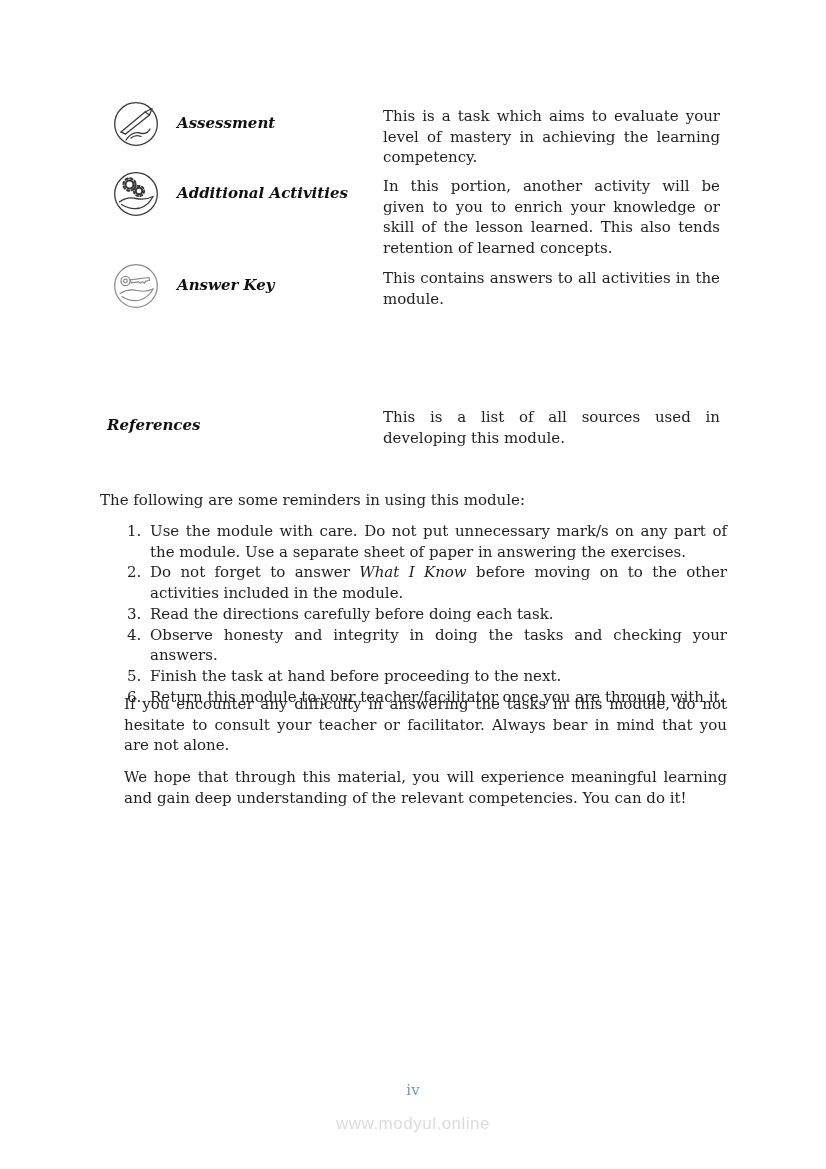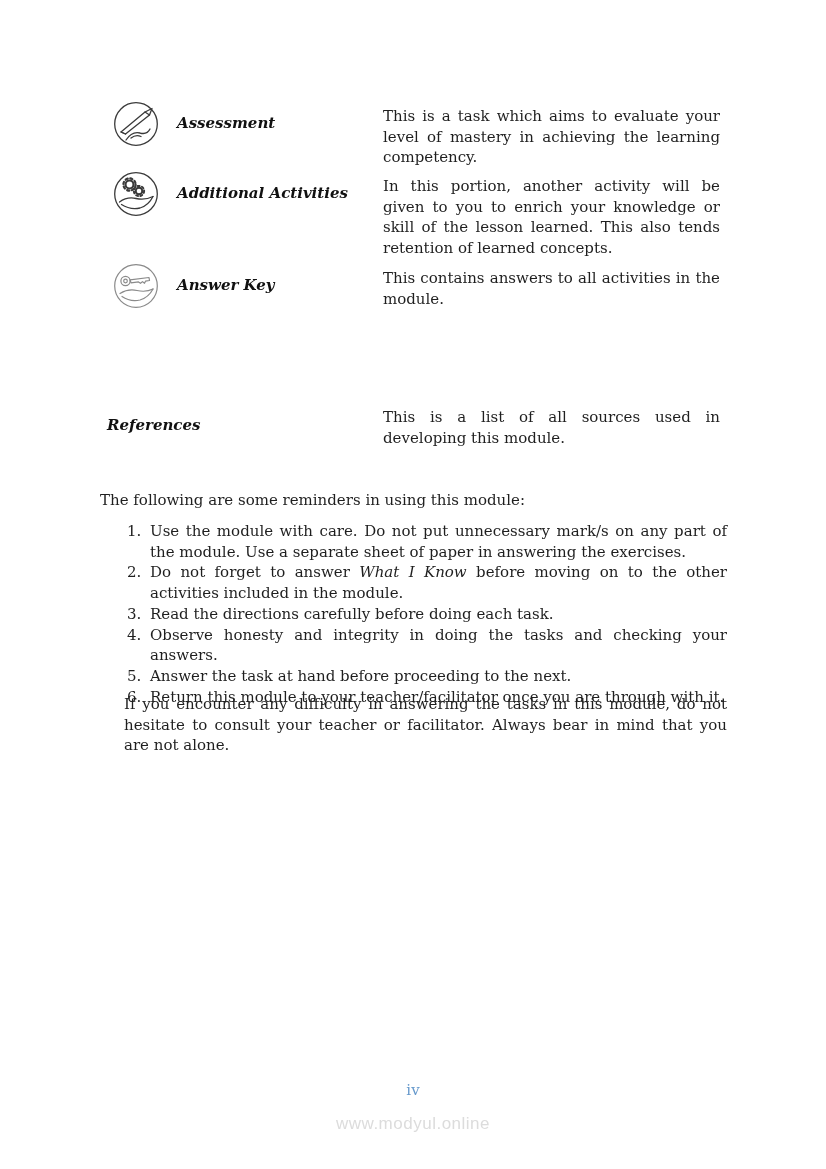--- a/index.html
+++ b/index.html
@@ -135,26 +135,27 @@
     <li>
       <span class="num">3.</span>
       <span class="txt"><span>Read the directions carefully before doing each task.</span><span class="it"></span><span></span></span>
     </li>
     <li>
       <span class="num">4.</span>
       <span class="txt"><span>Observe honesty and integrity in doing the tasks and checking your answers.</span><span class="it"></span><span></span></span>
     </li>
     <li>
       <span class="num">5.</span>
-      <span class="txt"><span>Answer the task at hand before proceeding to the next.</span><span class="it"></span><span></span></span>
+      <span class="txt"><span>Finish the task at hand before proceeding to the next.</span><span class="it"></span><span></span></span>
     </li>
     <li>
       <span class="num">6.</span>
       <span class="txt"><span>Return this module to your teacher/facilitator once you are through with it.</span><span class="it"></span><span></span></span>
     </li>
   </ol>
 
   <p class="closing p1">If you encounter any difficulty in answering the tasks in this module, do not hesitate to consult your teacher or facilitator. Always bear in mind that you are not alone.</p>
+  <p class="closing p2">We hope that through this material, you will experience meaningful learning and gain deep understanding of the relevant competencies. You can do it!</p>
 
   <div class="page-number">iv</div>
   <div class="watermark">www.modyul.online</div>
 
 </div>
 
 </body></html>

